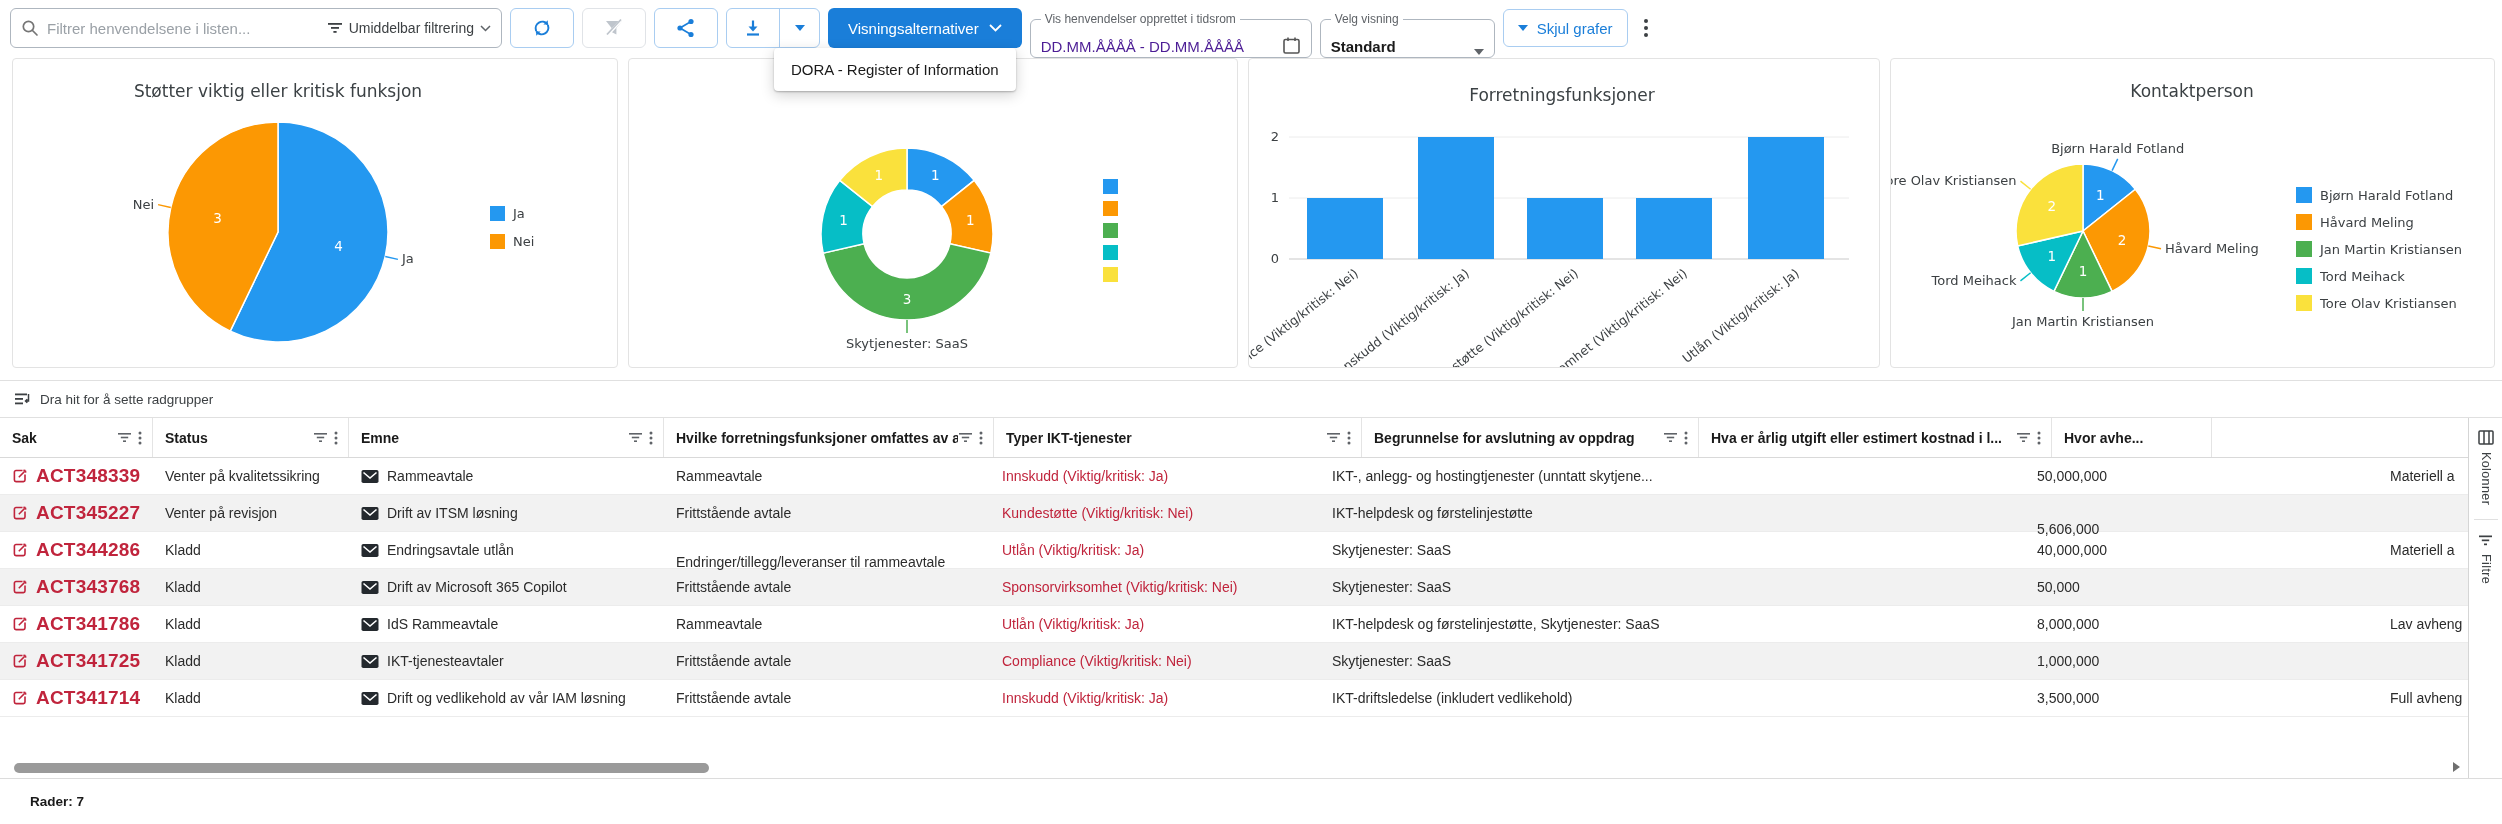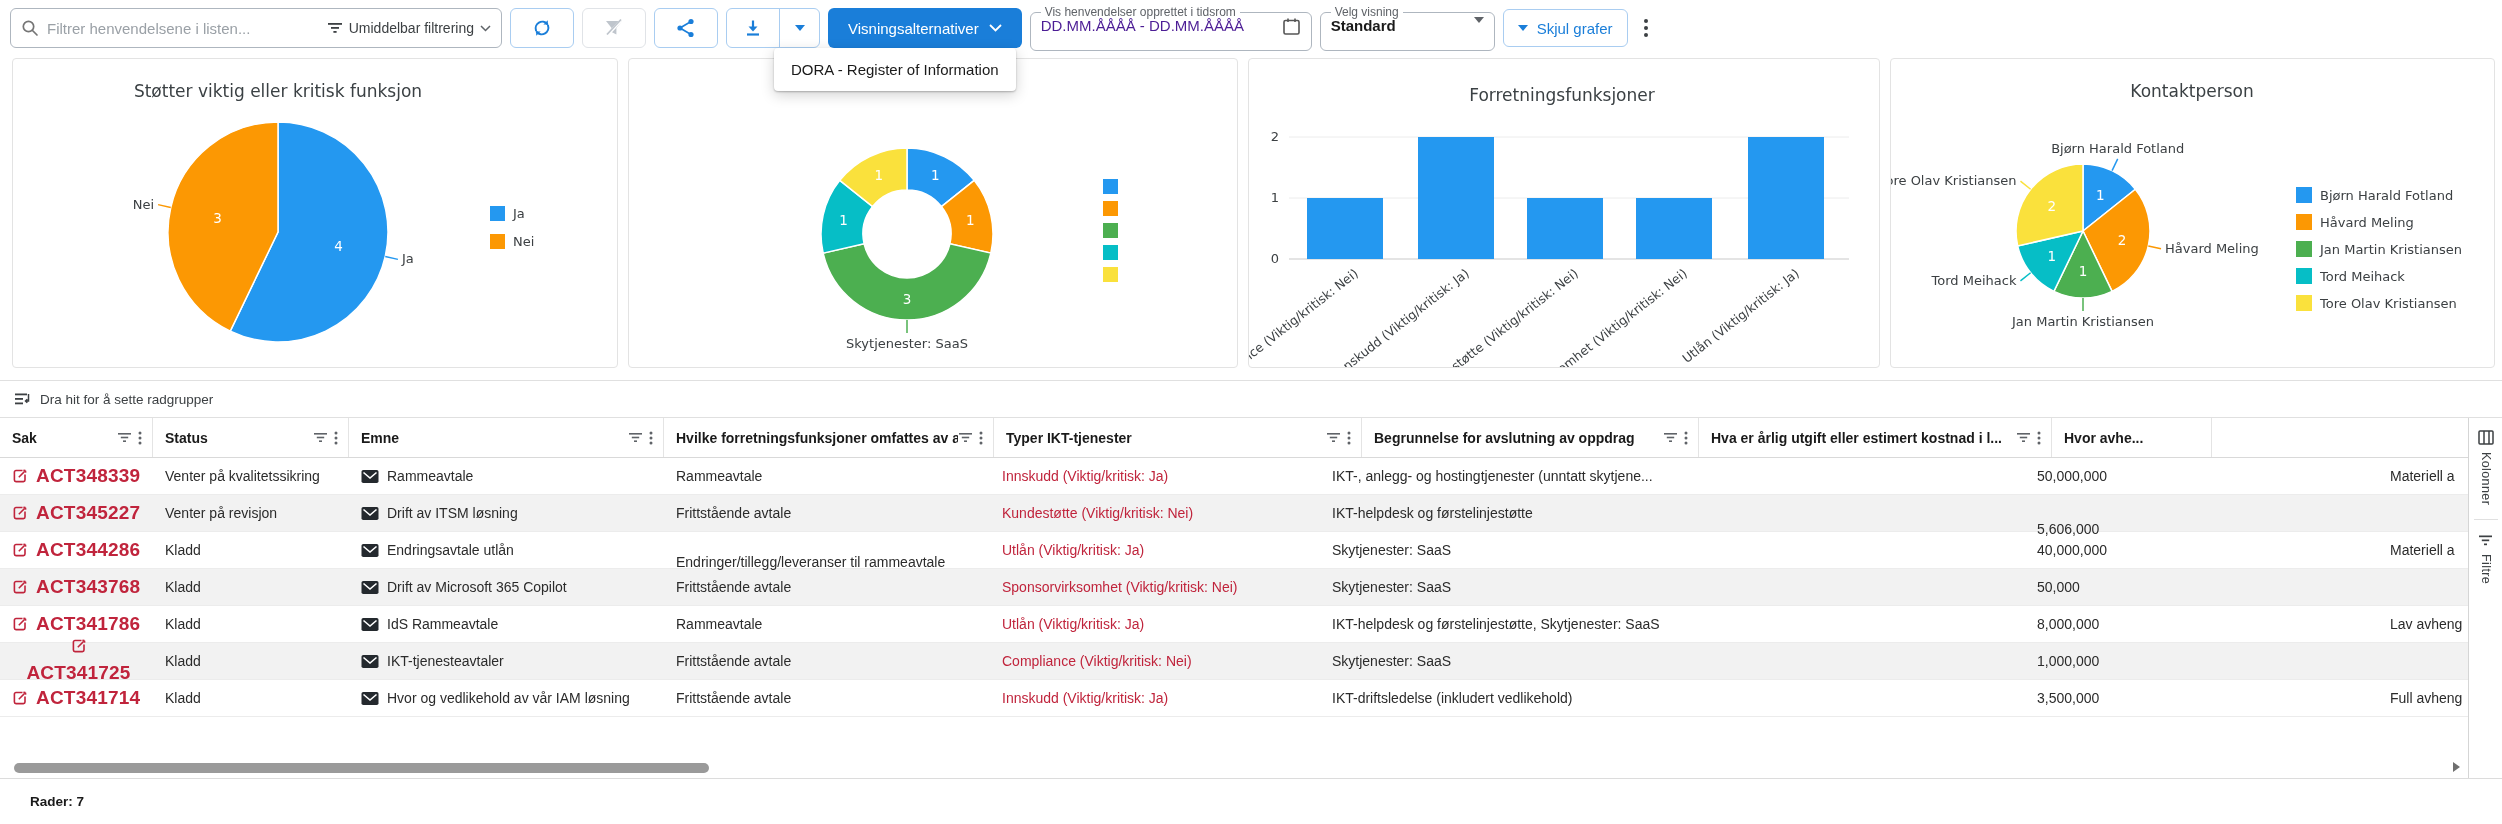--- a/index.html
+++ b/index.html
@@ -15,21 +15,21 @@
   .search-mode { display:flex; align-items:center; gap:6px; font-size:14px; color:#3c4043; white-space:nowrap; cursor:pointer;}
   .tbtn { width:64px; height:40px; border:1px solid #a9cdf1; border-radius:6px; background:#fff;
     display:flex; align-items:center; justify-content:center; cursor:pointer; }
   .tbtn.disabled { border-color:#e0e3e7; }
   .splitbtn { height:40px; border:1px solid #a9cdf1; border-radius:6px; background:#fff; display:flex; align-items:stretch; }
   .splitbtn .half { width:52px; display:flex; align-items:center; justify-content:center; cursor:pointer;}
   .splitbtn .half + .half { border-left:1px solid #a9cdf1; width:40px; }
   .btn-primary { height:40px; padding:0 20px; background:#1a7ed9; border:none; border-radius:6px;
     color:#fff; font-size:15px; font-family:inherit; display:flex; align-items:center; gap:10px; cursor:pointer; }
   fieldset.tb-field { border:1px solid #aeb6bf; border-radius:6px; height:44px; padding:0 10px 2px 10px;
-    display:flex; align-items:flex-start; gap:8px; position:relative; top:1px; }
+    display:flex; align-items:flex-end; gap:8px; position:relative; top:8px; }
   fieldset.tb-field legend { font-size:12px; color:#5f6368; padding:0 4px; line-height:10px; }
   .date-ph { font-size:15px; color:#4c1d95; white-space:nowrap; }
   .sel-val { font-size:15px; font-weight:700; color:#1a1a1a; }
   .caret { width:0; height:0; border-left:5px solid transparent; border-right:5px solid transparent;
     border-top:6px solid #5f6368; }
   .caret.blue { border-top-color:#1a7ed9; }
   .btn-outline { height:38px; padding:0 14px; background:#fff; border:1px solid #a9cdf1; border-radius:6px;
     color:#1a7ed9; font-size:15px; font-family:inherit; display:flex; align-items:center; gap:9px; cursor:pointer; white-space:nowrap;}
   .kebab { display:flex; flex-direction:column; gap:3px; padding:4px 8px; cursor:pointer; }
   .kebab i { width:4px; height:4px; border-radius:50%; background:#3c4043; }
@@ -541,21 +541,21 @@
             <span>IdS Rammeavtale</span>
           </div>
           <div class="cell" style="width: 326px;">Rammeavtale</div>
           <div class="cell red" style="width: 330px;">Utlån (Viktig/kritisk: Ja)</div>
           <div class="cell" style="width: 368px;">IKT-helpdesk og førstelinjestøtte, Skytjenester: SaaS</div>
           <div class="cell" style="width: 337px;"></div>
           <div class="cell" style="width: 353px;">8,000,000</div>
           <div class="cell" style="width: 160px;">Lav avheng</div>
         </div>
         <div class="row">
-          <div class="cell" style="width: 153px; flex-direction: column;">
+          <div class="cell" style="width: 153px;">
             <svg width="16" height="16" viewBox="0 0 16 16" style="cursor:pointer">
               <path d="M10.5 2.5 H4 a1.6 1.6 0 0 0 -1.6 1.6 V12 a1.6 1.6 0 0 0 1.6 1.6 H11.4 a1.6 1.6 0 0 0 1.6 -1.6 V6.5" fill="none" stroke="#c0243c" stroke-width="1.6"></path>
               <path d="M6.8 9.2 L13.4 2.6 M13.4 2.6 l0.4 2 M13.4 2.6 l-2 -0.4" fill="none" stroke="#c0243c" stroke-width="1.5"></path>
             </svg>
             <span class="saklink">ACT341725</span>
           </div>
           <div class="cell" style="width: 196px;">Kladd</div>
           <div class="cell" style="width: 315px;">
             <svg width="18" height="15" viewBox="0 0 18 15">
               <rect x="0.5" y="1" width="17" height="13" rx="1.8" fill="#24292e"></rect>
@@ -577,21 +577,21 @@
               <path d="M6.8 9.2 L13.4 2.6 M13.4 2.6 l0.4 2 M13.4 2.6 l-2 -0.4" fill="none" stroke="#c0243c" stroke-width="1.5"></path>
             </svg>
             <span class="saklink">ACT341714</span>
           </div>
           <div class="cell" style="width: 196px;">Kladd</div>
           <div class="cell" style="width: 315px;">
             <svg width="18" height="15" viewBox="0 0 18 15">
               <rect x="0.5" y="1" width="17" height="13" rx="1.8" fill="#24292e"></rect>
               <path d="M2.5 3.5 L9 9 L15.5 3.5" fill="none" stroke="#fff" stroke-width="1.6"></path>
             </svg>
-            <span>Hvor og vedlikehold av vår IAM løsning</span>
+            <span>Drift og vedlikehold av vår IAM løsning</span>
           </div>
           <div class="cell" style="width: 326px;">Frittstående avtale</div>
           <div class="cell red" style="width: 330px;">Innskudd (Viktig/kritisk: Ja)</div>
           <div class="cell" style="width: 368px;">IKT-driftsledelse (inkludert vedlikehold)</div>
           <div class="cell" style="width: 337px;"></div>
           <div class="cell" style="width: 353px;">3,500,000</div>
           <div class="cell" style="width: 160px;">Full avheng</div>
         </div>
       </div>
   </div>

